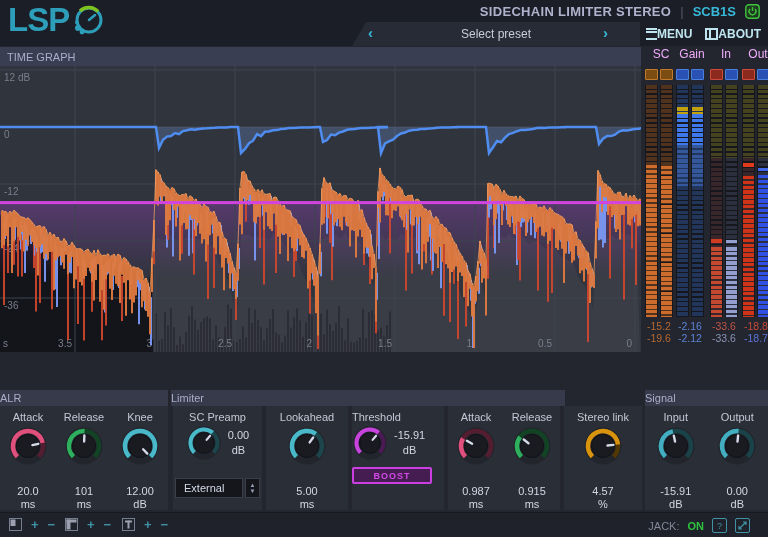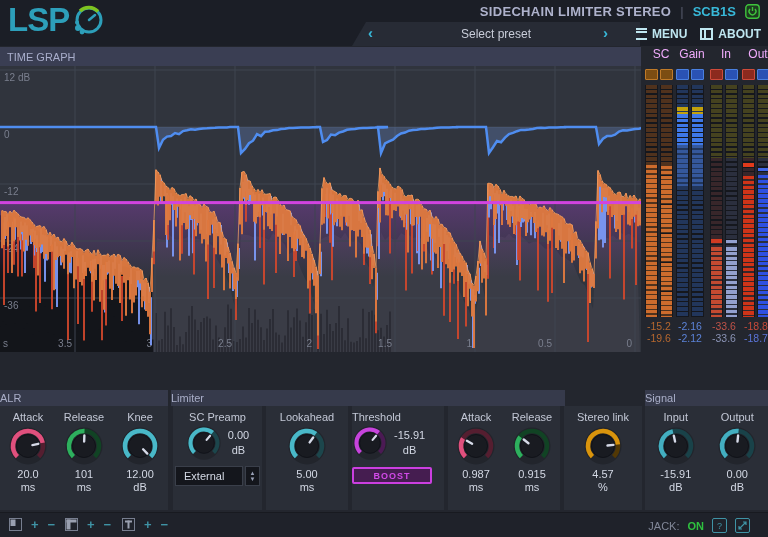--- a/index.html
+++ b/index.html
@@ -13,21 +13,21 @@
   .app-title{font-size:13px;font-weight:bold;color:#aeb2cc;letter-spacing:.3px;}
   .title-sep{color:#555a6a;font-size:13px;}
   .plugin-id{font-size:13px;font-weight:bold;color:#38b8d8;}
   #preset-strip{left:352px;top:22px;width:288px;height:24px;background:#272b35;
       clip-path:polygon(14px 0,100% 0,100% 100%,0 100%);display:flex;align-items:center;justify-content:center;}
   .pres-arrow{color:#38b8d8;font-size:15px;font-weight:bold;cursor:default;line-height:20px;}
   #preset-prev{position:absolute;left:16px;top:1px;}
   #preset-next{position:absolute;right:32px;top:1px;}
   #preset-label{font-size:12px;color:#c9cdd9;}
   #menu-row{right:7px;top:22px;height:24px;display:flex;align-items:center;gap:13px;}
-  .menu-item{display:flex;align-items:center;gap:5px;color:#bfe6f0;font-size:12px;font-weight:bold;}
+  .menu-item{display:flex;align-items:center;color:#bfe6f0;font-size:12px;font-weight:bold;}
   .menu-icon{width:11px;height:8px;border-top:2px solid #bfe6f0;border-bottom:2px solid #bfe6f0;position:relative;}
   .menu-icon:after{content:"";position:absolute;left:0;top:1px;width:11px;height:2px;background:#bfe6f0;}
   .about-icon{width:9px;height:8px;border:2px solid #bfe6f0;position:relative;}
   .about-icon:after{content:"";position:absolute;left:2px;top:0;width:2px;height:8px;background:#bfe6f0;}
   
   #graph-header{left:0;top:47px;width:641px;height:19px;background:#3a3e53;display:flex;align-items:center;
       padding-left:7px;box-sizing:border-box;font-size:11px;color:#a9aecc;}
   #graph-svg{left:0;top:66px;background:#30343d;}
   
   #meters{left:641px;top:47px;width:127px;height:305px;}
@@ -40,28 +40,28 @@
       padding:0 8px;font-size:11px;color:#d5dae6;white-space:nowrap;}
   .dd-step{width:15px;margin-left:2px;background:#14161c;border:1px solid #3a3f4a;display:flex;flex-direction:column;
       align-items:center;justify-content:center;color:#99a1b6;font-size:6px;line-height:6px;}
   
   .panel-h{position:absolute;height:16px;background:#363a4b;color:#a9aec8;font-size:11px;display:flex;
       align-items:center;box-sizing:border-box;top:390px;}
   .pbody{position:absolute;top:406px;height:104px;background:#2a2e37;display:flex;}
   .kcell{flex:1;display:flex;flex-direction:column;align-items:center;}
   .klabel{font-size:11px;color:#c3c8d6;margin-top:5px;}
   .knob{width:40px;height:40px;margin-top:3px;}
-  .kval{font-size:11px;color:#d3d8e4;margin-top:2px;}
+  .kval{font-size:11px;color:#d3d8e4;margin-top:19px;}
   .kunit{font-size:11px;color:#d3d8e4;margin-top:1px;}
   .kv2{margin-left:6px;text-align:center;font-size:11px;color:#d3d8e4;line-height:15px;}
   .krow{display:flex;align-items:center;justify-content:center;margin-top:2px;}
   .boost{width:76px;height:13px;border:2px solid #cb3fe0;background:#451d50;color:#d24ae8;font-size:9px;
       font-weight:bold;display:flex;align-items:center;justify-content:center;border-radius:2px;
       letter-spacing:1px;margin-top:6px;}
-  .mini-dd{display:flex;margin-top:5px;}
+  .mini-dd{display:flex;margin-top:17px;}
   .mini-dd .dd-text{height:18px;width:50px;}
   .mini-dd .dd-step{height:18px;width:13px;}
   
   #footer{left:0;top:512px;width:768px;height:25px;background:#1f222a;border-top:1px solid #181a20;box-sizing:border-box;}
   .fgroup{position:absolute;top:5px;display:flex;align-items:center;gap:9px;}
   .fpm{color:#3f93a5;font-size:13px;font-weight:bold;line-height:13px;}
   #jack-area{position:absolute;top:5px;right:18px;display:flex;align-items:center;gap:8px;}
   #jack-label{color:#818798;font-size:11px;}
   #jack-status{color:#2fc13f;font-size:11px;font-weight:bold;}
   .fbox{width:13px;height:13px;border:1px solid #3f93a5;color:#3f93a5;font-size:9px;display:flex;

